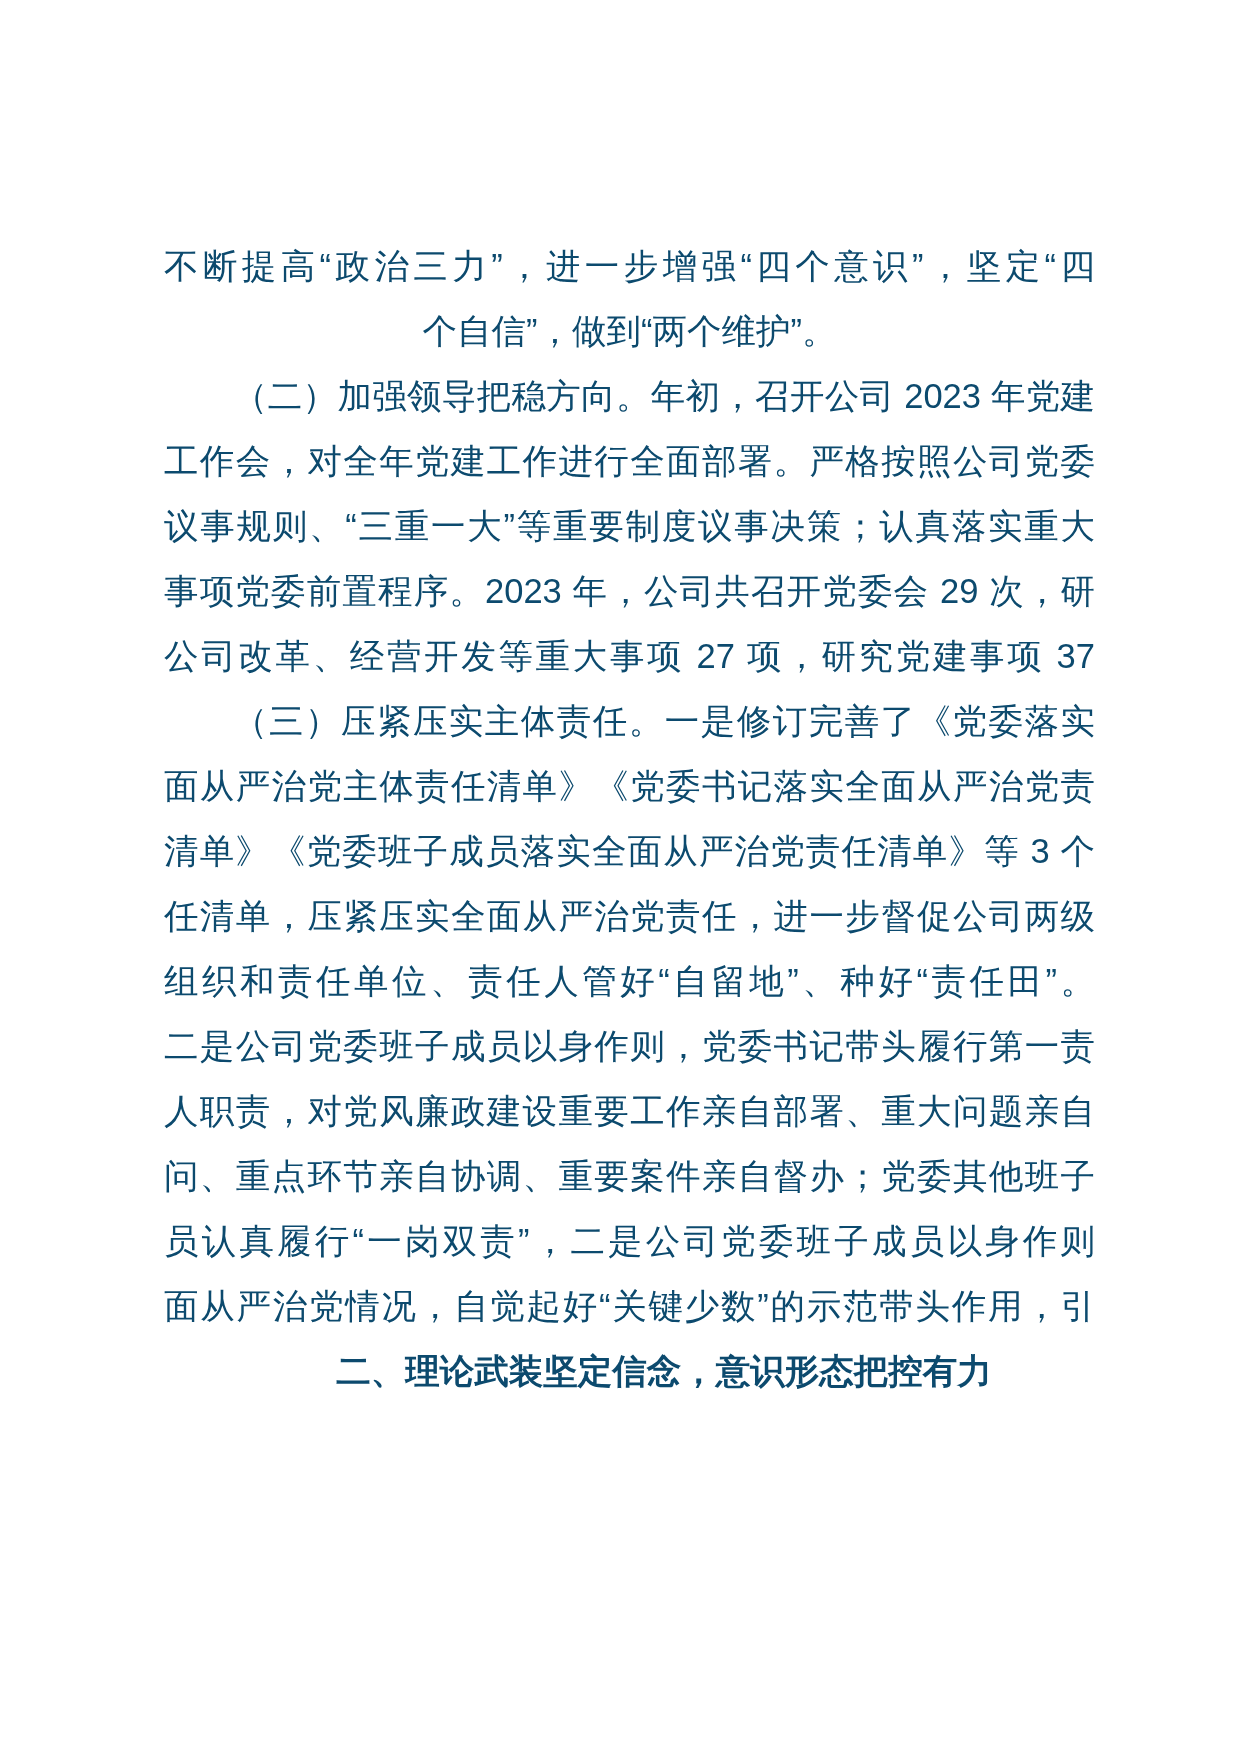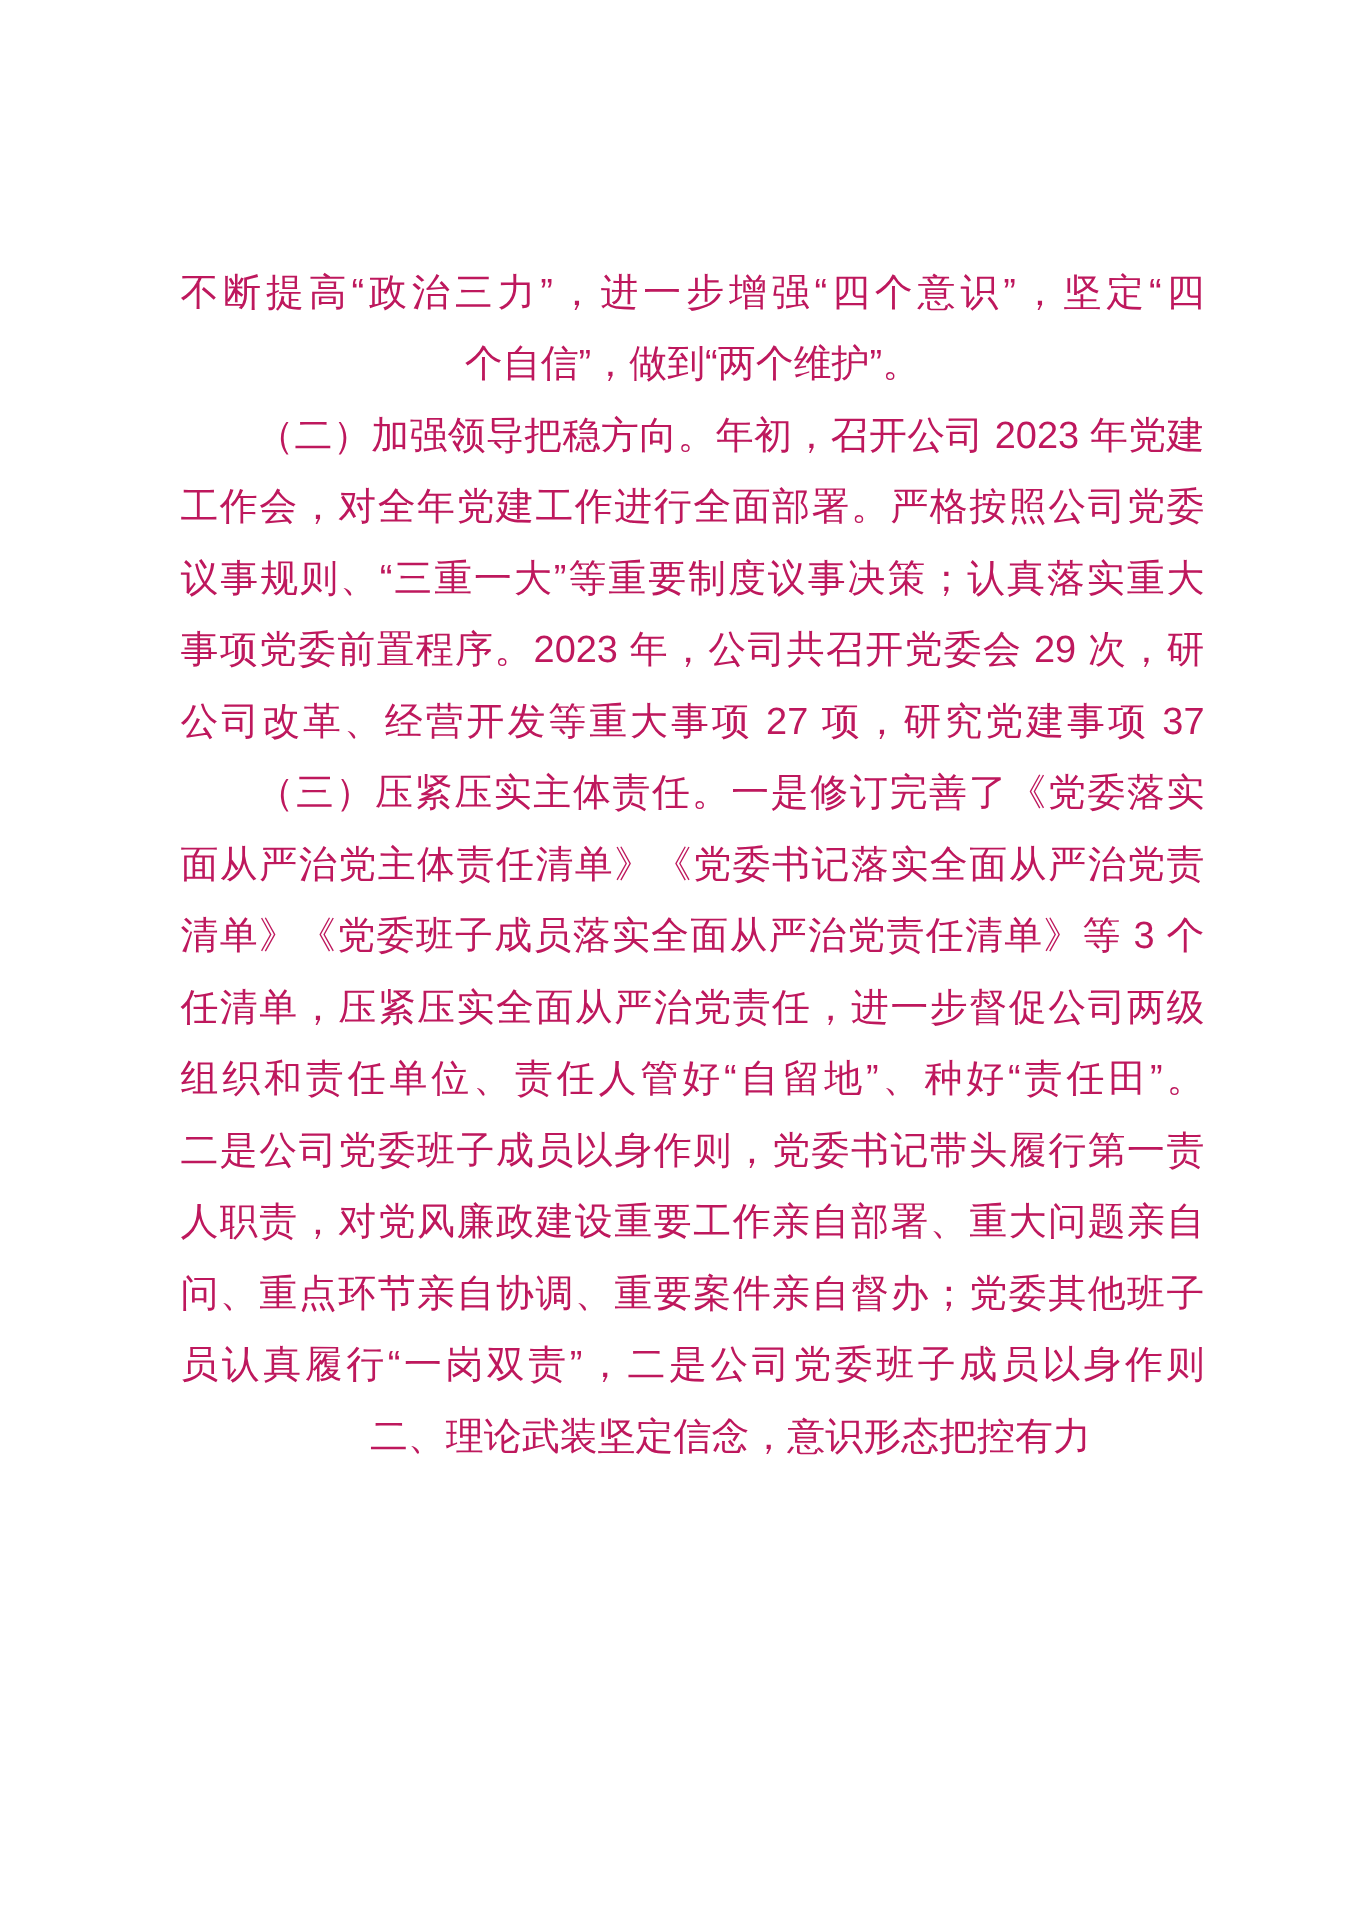--- a/index.html
+++ b/index.html
@@ -20,40 +20,40 @@
     width: 1240px;
     height: 1754px;
     background: #ffffff;
     overflow: hidden;
   }
   .text-block {
     position: absolute;
     left: 164px;
     top: 234px;
     width: 931px;
-    color: #be185d;
+    color: #0c4a6e;
     font-size: 34.5px;
     line-height: 65px;
     letter-spacing: 0;
   }
   .line {
     height: 65px;
     overflow: hidden;
     text-align: center;
   }
   .line.justify {
     text-align: justify;
     text-align-last: justify;
     text-justify: inter-character;
   }
   .line.indent {
     padding-left: 69px;
   }
   .line.bold {
-    font-weight: 400;
+    font-weight: 700;
   }
 </style>
 </head>
 <body>
 
 <div class="page">
   <div class="text-block">
       <div class="line justify">不断提高“政治三力”，进一步增强“四个意识”，坚定“四</div>
       <div class="line">个自信”，做到“两个维护”。</div>
       <div class="line justify indent">（二）加强领导把稳方向。年初，召开公司 2023 年党建</div>
@@ -63,15 +63,16 @@
       <div class="line justify">公司改革、经营开发等重大事项 27 项，研究党建事项 37 项，</div>
       <div class="line justify indent">（三）压紧压实主体责任。一是修订完善了《党委落实全</div>
       <div class="line justify">面从严治党主体责任清单》《党委书记落实全面从严治党责任</div>
       <div class="line justify">清单》《党委班子成员落实全面从严治党责任清单》等 3 个责</div>
       <div class="line justify">任清单，压紧压实全面从严治党责任，进一步督促公司两级党</div>
       <div class="line justify">组织和责任单位、责任人管好“自留地”、种好“责任田”。</div>
       <div class="line justify">二是公司党委班子成员以身作则，党委书记带头履行第一责任</div>
       <div class="line justify">人职责，对党风廉政建设重要工作亲自部署、重大问题亲自过</div>
       <div class="line justify">问、重点环节亲自协调、重要案件亲自督办；党委其他班子成</div>
       <div class="line justify">员认真履行“一岗双责”，二是公司党委班子成员以身作则</div>
+      <div class="line justify">面从严治党情况，自觉起好“关键少数”的示范带头作用，引</div>
       <div class="line indent bold">二、理论武装坚定信念，意识形态把控有力</div>
     </div>
 </div>
 
 </body></html>

